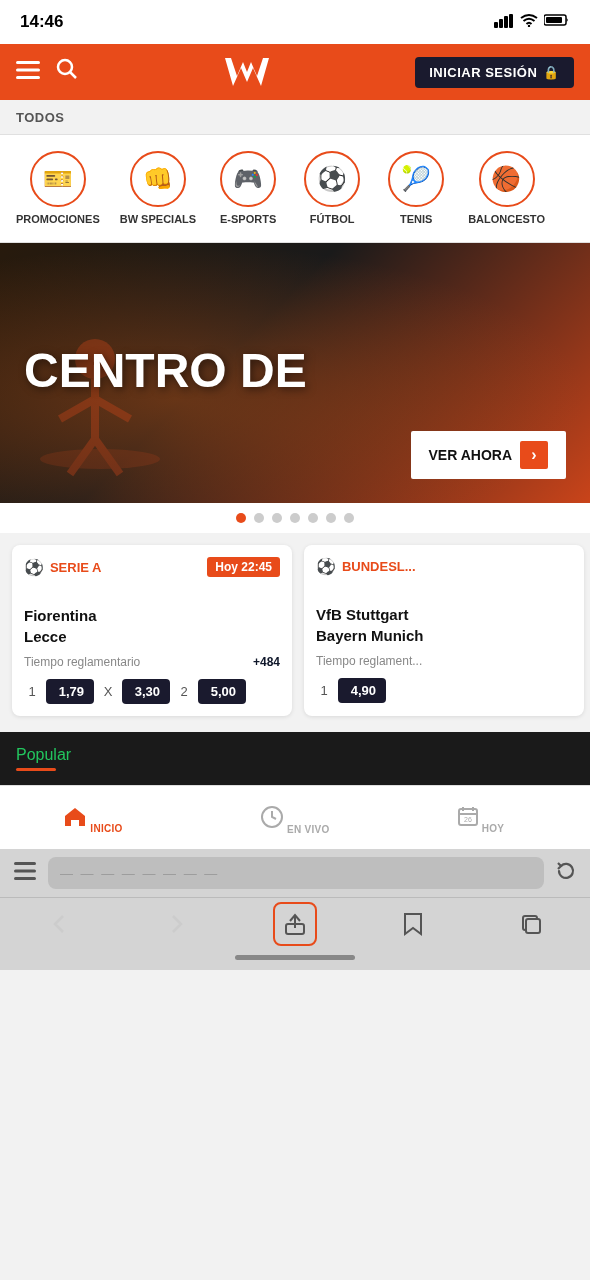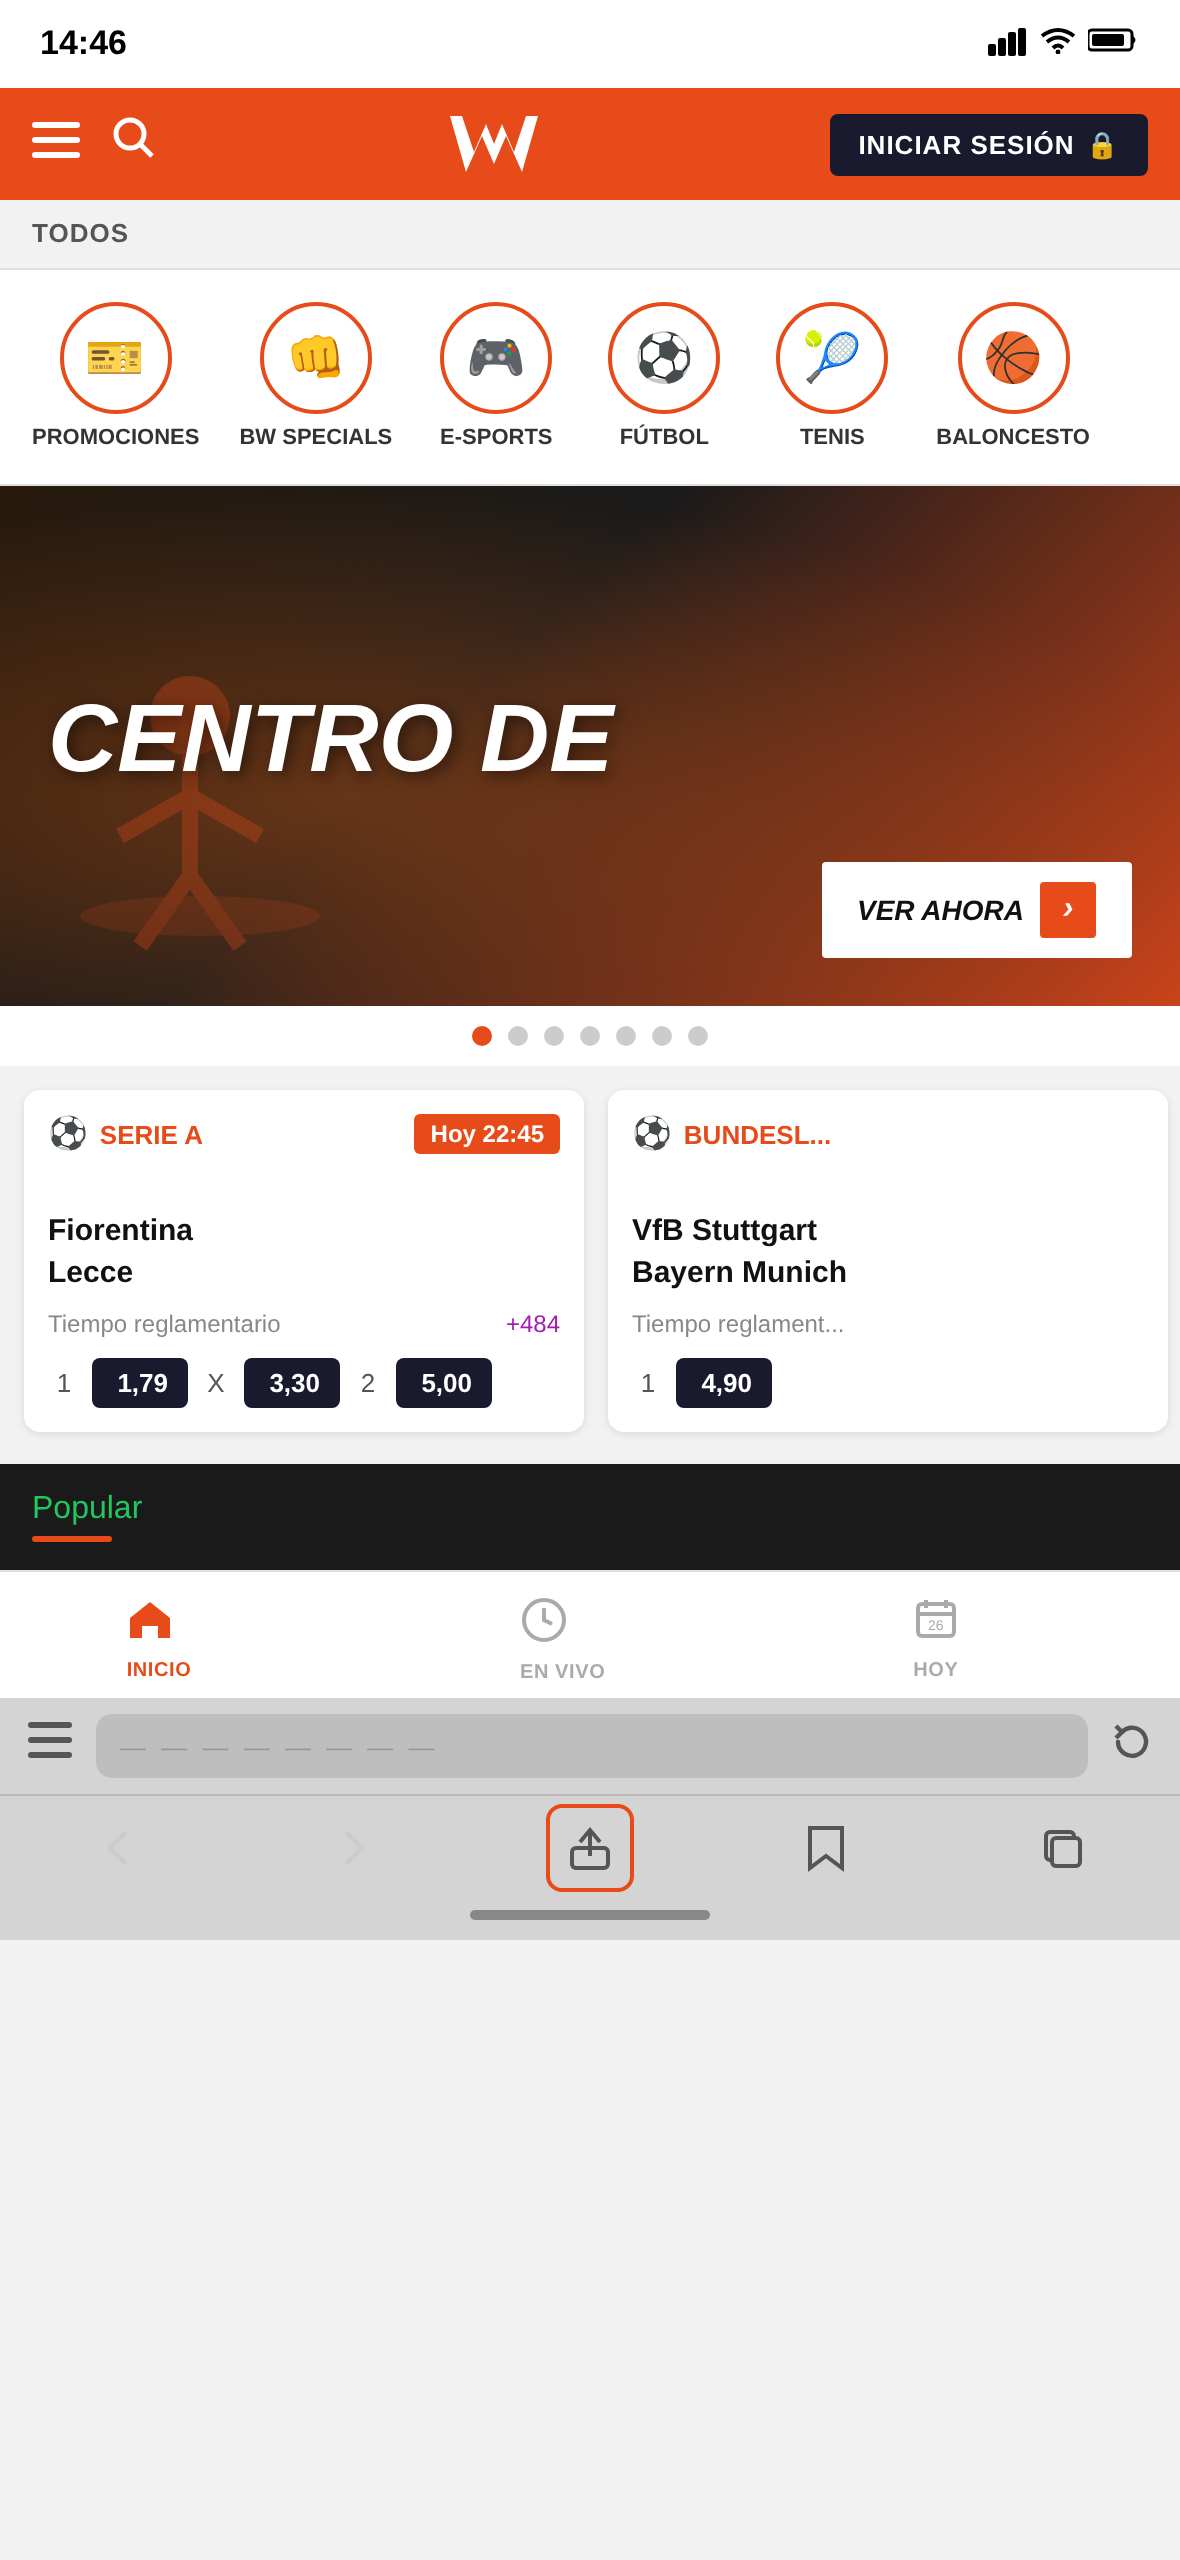--- a/index.html
+++ b/index.html
@@ -123,21 +123,20 @@
       line-height: 1.2;
     }
 
     
     .banner-container {
       position: relative;
       background: #1a1a1a;
       height: 260px;
       overflow: hidden;
       margin: 0;
-      font-style: italic;
     }
     .banner-bg {
       position: absolute;
       top: 0; left: 0; right: 0; bottom: 0;
       background: linear-gradient(135deg, #2a1a0a 0%, #1a1a1a 40%, #e84b1a 100%);
       opacity: 0.85;
     }
     .banner-overlay {
       position: absolute;
       top: 0; left: 0; right: 0; bottom: 0;
@@ -264,22 +263,22 @@
       align-items: center;
       justify-content: space-between;
       margin-bottom: 10px;
     }
     .match-meta-label {
       font-size: 12px;
       color: #888;
     }
     .match-meta-more {
       font-size: 12px;
-      color: #a21caf;
-      font-weight: 400;
+      color: #0f172a;
+      font-weight: 700;
       text-align: center;
     }
     .match-odds {
       display: flex;
       gap: 6px;
       align-items: center;
     }
     .odds-label {
       font-size: 13px;
       color: #555;
@@ -321,22 +320,22 @@
       background: #fff;
       display: flex;
       justify-content: space-around;
       align-items: center;
       padding: 8px 0 4px;
       border-top: 1px solid #e0e0e0;
       height: 64px;
     }
     .nav-item {
       display: flex;
-      flex-direction: column;
-      align-items: flex-start;
+      flex-direction: row;
+      align-items: flex-end;
       gap: 3px;
       cursor: pointer;
       min-width: 70px;
     }
     .nav-icon {
       font-size: 22px;
       color: #aaa;
     }
     .nav-icon.active {
       color: #e84b1a;

